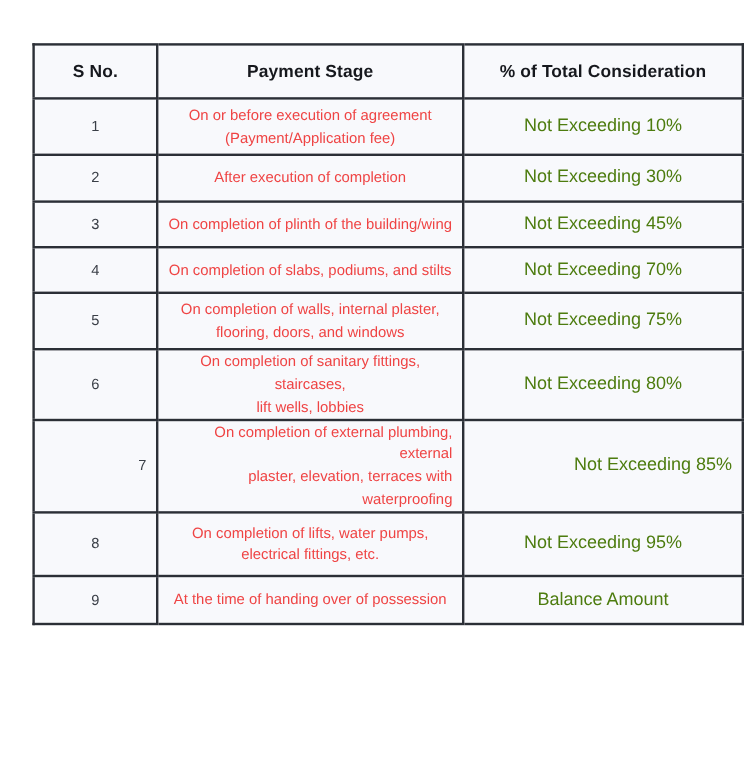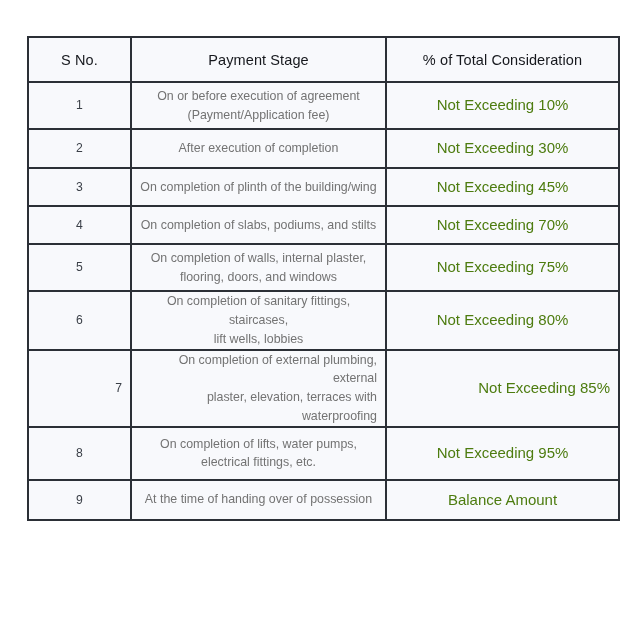--- a/index.html
+++ b/index.html
@@ -48,30 +48,30 @@
   .payment-table td:last-child {
     border-right: none;
     border-radius: 19px;
   }
   .payment-table tr:last-child td {
     border-bottom: none;
   }
 
   .payment-table thead th {
     font-size: 14.5px;
-    font-weight: normal;
+    font-weight: bold;
     color: #16181d;
     letter-spacing: 0.1px;
     height: 45px;
   }
 
   .payment-table tbody td {
     font-size: 12.4px;
     font-weight: normal;
-    color: #737373;
+    color: #ef4444;
     line-height: 1.52;
   }
   .payment-table tbody td.sno {
     font-size: 12.2px;
     color: #3a3f47;
   }
   .payment-table tbody td.pct {
     font-size: 15px;
     color: #4d7c0f;
   }

